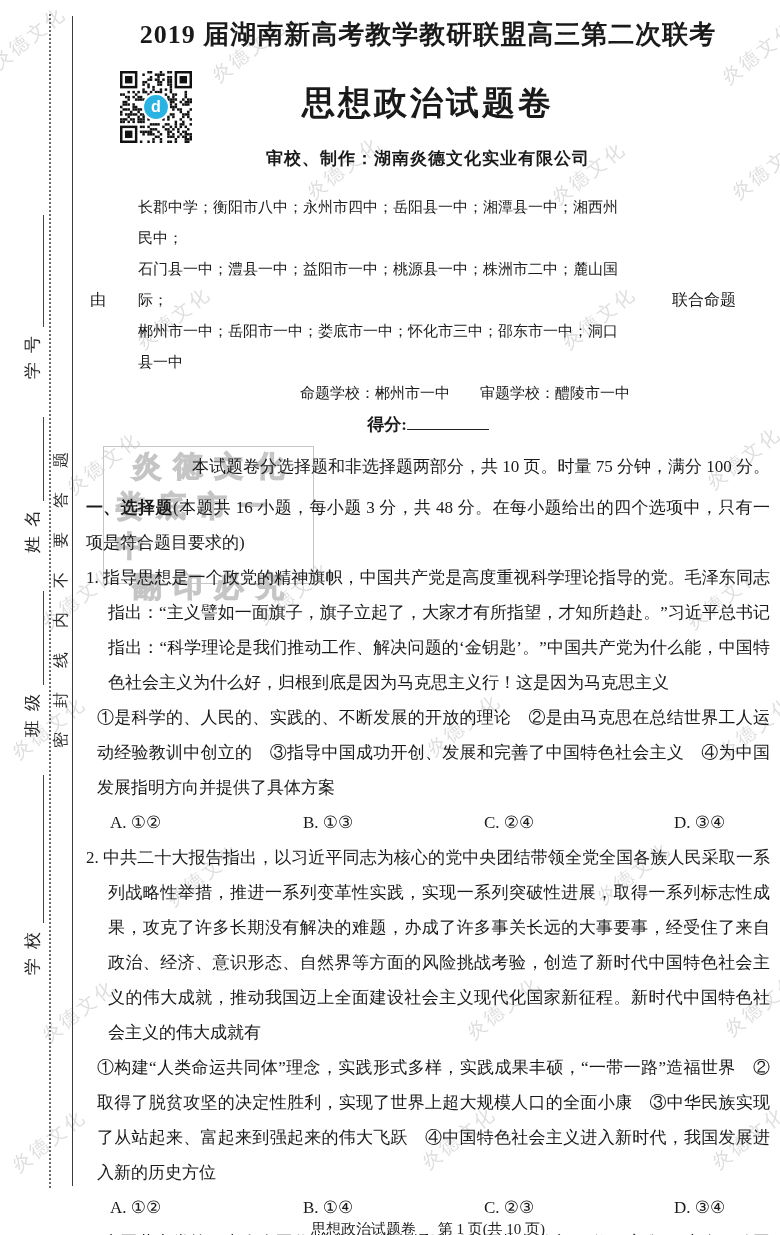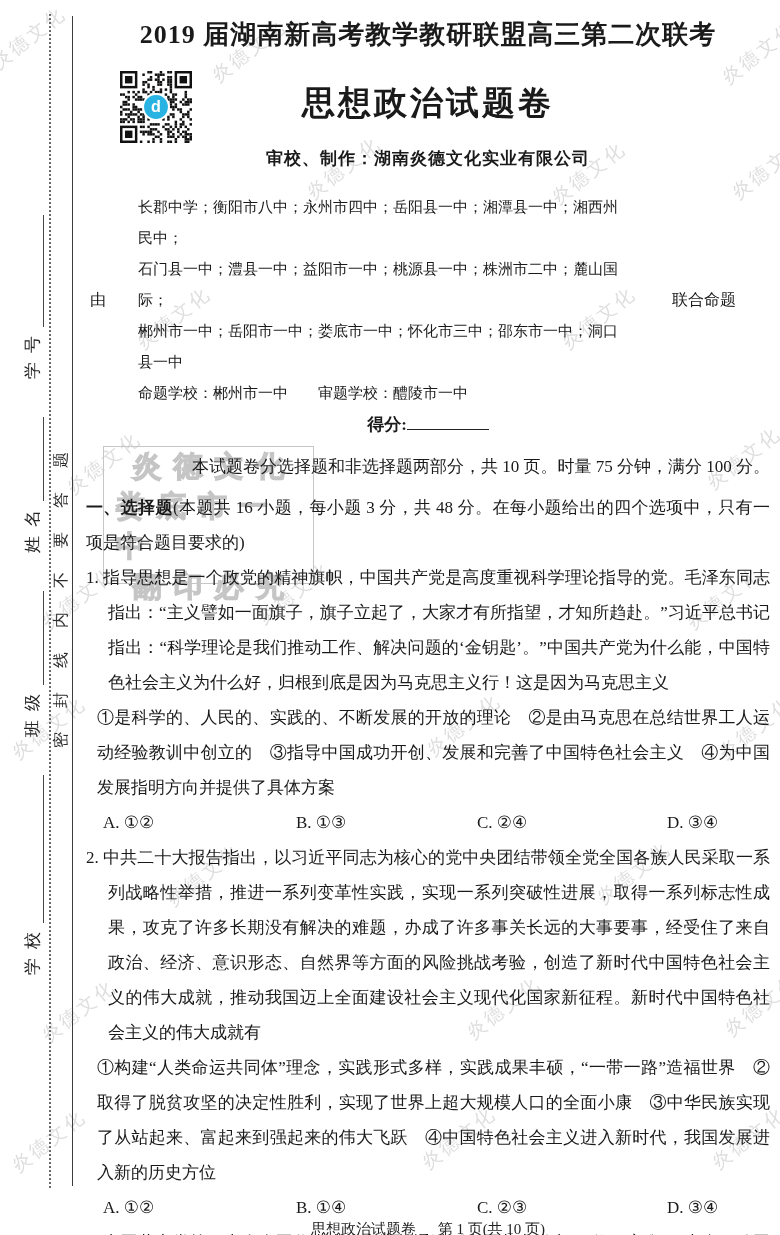--- a/index.html
+++ b/index.html
@@ -62,33 +62,33 @@
     margin-top:29px; text-align:center; font-size:33px; font-weight:bold;
     letter-spacing:3px; font-family:"Liberation Sans","DejaVu Sans",sans-serif;
   }
   .producer {
     margin-top:21px; text-align:center; font-size:17px; font-weight:bold;
     font-family:"Liberation Sans",sans-serif; letter-spacing:1px;
   }
   .school-block { margin-top:22px; display:flex; align-items:center; }
   .school-by { font-size:16px; margin-left:4px; flex:0 0 auto; }
   .school-lines { margin-left:32px; width:492px; font-size:15px; line-height:31px; }
-  .school-lines .centered { text-align:left; }
+  .school-lines .centered { text-align:right; }
   .school-joint { margin-left:auto; margin-right:34px; font-size:16px; white-space:nowrap; }
   .score-row { margin-top:4px; text-align:center; font-size:17px; font-weight:bold; }
   .score-line { display:inline-block; width:82px; border-bottom:1.5px solid #222; height:14px; }
   .intro { margin-top:13px; font-size:17px; line-height:35px; text-indent:2em;text-align:right; }
   .section-head { margin-top:6px; font-size:17px; line-height:35px; text-align:justify; }
   .section-head .hd { font-weight:bold; font-family:Liberation Serif, serif; }
   .question { margin-top:0; font-size:17px; line-height:35px; text-align:justify; }
   .q-stem { padding-left:22px; text-indent:-22px; }
   .q-num { display:inline; }
   .q-statements { margin-left:11px; text-align:justify; }
   .q-options {
-    margin-left:17px; display:grid;
+    margin-left:24px; display:grid;
     grid-template-columns:193px 181px 190px auto;
   }
   .footer {
     position:absolute; left:86px; top:1220px; width:684px; text-align:center;
     font-size:15px; color:#222;
   }
   .footer span { margin:0 9px; }
 </style>
 </head>
 <body>

